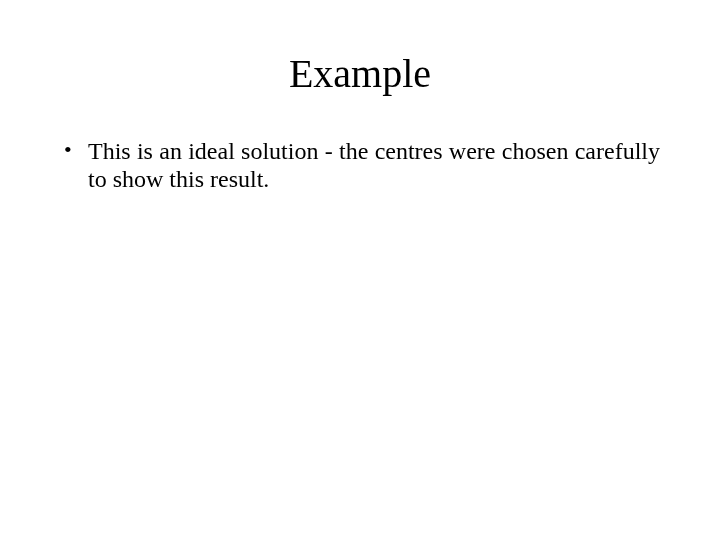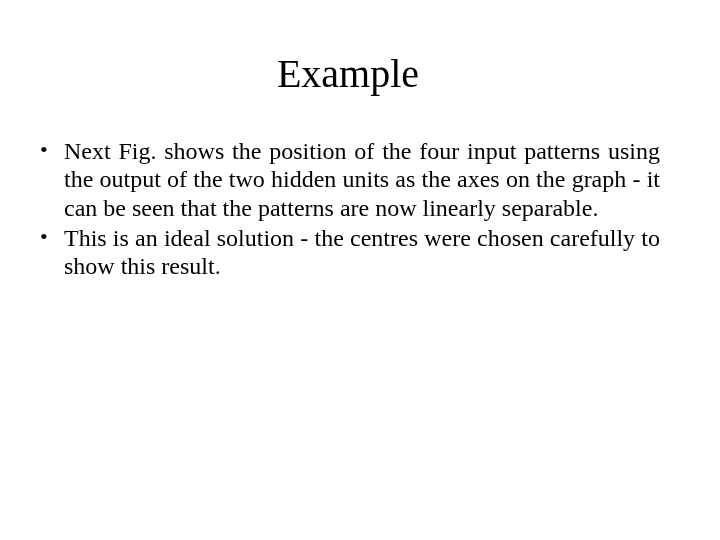--- a/index.html
+++ b/index.html
@@ -9,21 +9,21 @@
     height: 540px;
     background: #ffffff;
     font-family: "Times New Roman", Times, serif;
     color: #000000;
     overflow: hidden;
   }
   .slide {
     width: 720px;
     height: 452px;
     box-sizing: border-box;
-    padding: 40px 60px 50px 36px;
+    padding: 40px 60px 50px 60px;
   }
   .title {
     font-size: 40px;
     text-align: center;
     margin: 10px 0 40px 0;
     font-weight: normal;
   }
   .bullets {
     list-style: none;
     padding: 0;
@@ -44,16 +44,15 @@
     top: 0;
     font-size: 22px;
   }
 </style>
 </head>
 <body>
 
 <div class="slide">
   <h1 class="title">Example</h1>
   <ul class="bullets">
-    <li>Next Fig. shows the position of the four input patterns using the output of the two hidden units as the axes on the graph - it can be seen that the patterns are now linearly separable.</li>
     <li>This is an ideal solution - the centres were chosen carefully to show this result.</li>
   </ul>
 </div>
 
 </body></html>

